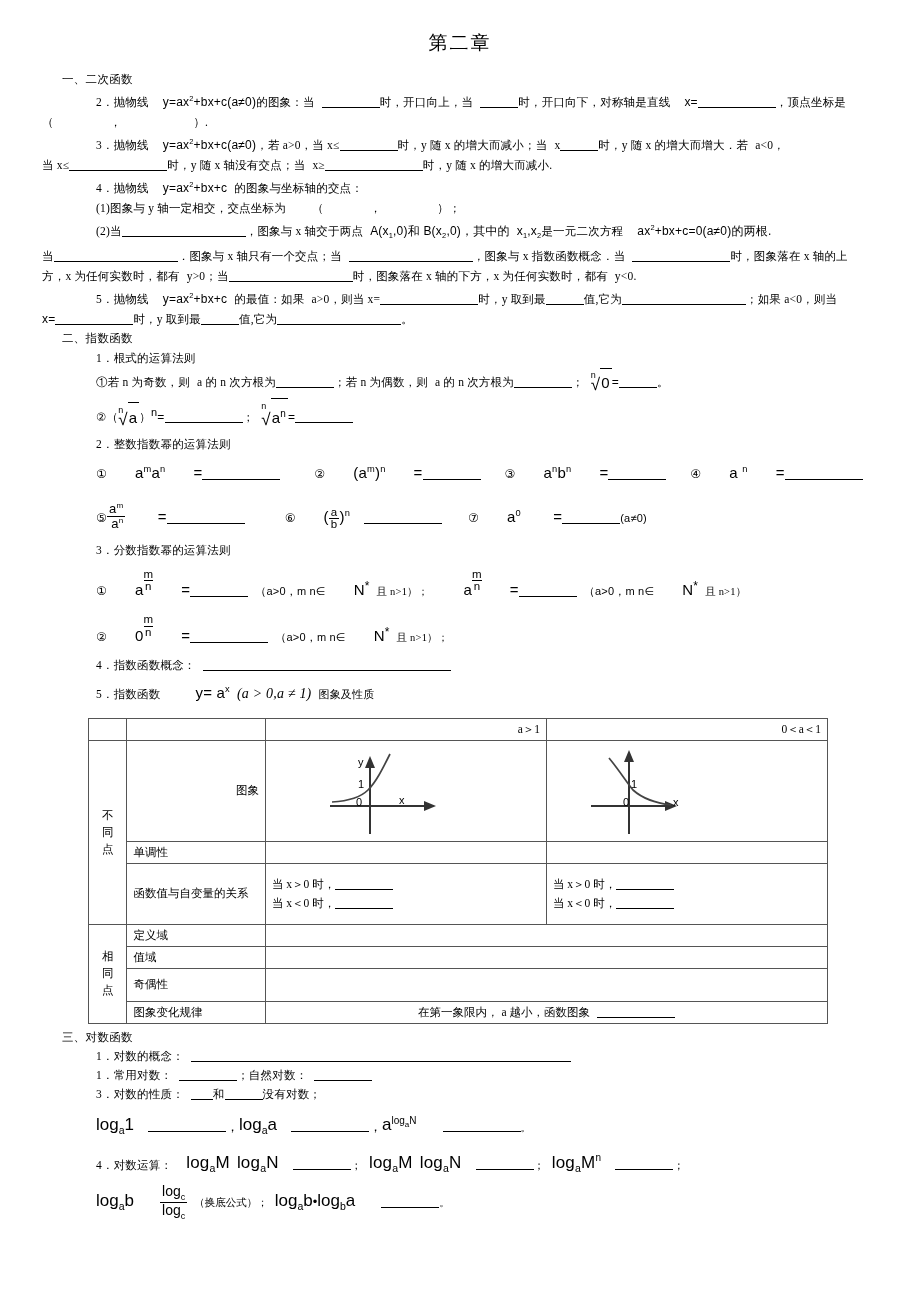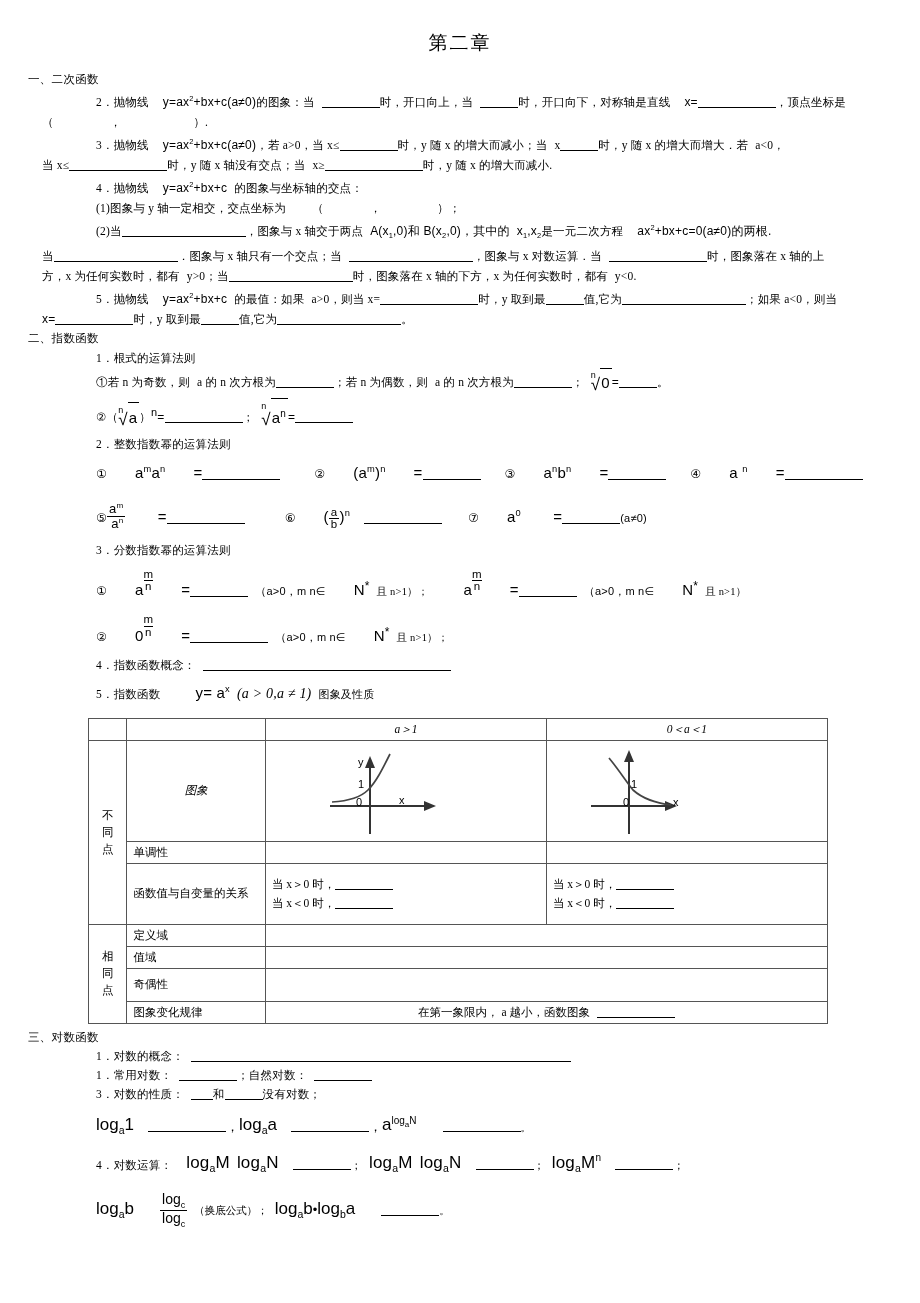--- a/index.html
+++ b/index.html
@@ -25,21 +25,21 @@
   .doc-title {
     text-align: center;
     font-size: 19px;
     letter-spacing: 2px;
     margin: 30px 0 16px 0;
     font-family: "Liberation Serif", "DejaVu Serif", serif;
   }
   
   .sec-head {
     font-size: 11.5px;
-    margin: 2px 0 2px 28px;
+    margin: 2px 0 2px 62px;
     letter-spacing: .3px;
   }
   .row {
     font-size: 11.5px;
     line-height: 20px;
     margin: 0 0 0 62px;
     letter-spacing: .2px;
     white-space: nowrap;
   }
   .row.indent { margin-left: 96px; }
@@ -103,21 +103,21 @@
     font-size: 11.5px;
   }
   .exp-table td {
     border: 1px solid #555;
     padding: 3px 6px;
     vertical-align: middle;
   }
   .col-side  { width: 28px; text-align: center; line-height: 15px; }
   .col-label { width: 146px; }
   .col-case  { width: 268px; }
-  .cell-center { text-align: center; font-style: italic; }
+  .cell-center { text-align: right; }
   .graph-cell { height: 92px; padding: 0; }
   .cond-line { display:block; line-height: 19px; }
   .rule-cell { text-align:center; }
 
   
   .log-line {
     font-family: "Liberation Sans","DejaVu Sans",sans-serif;
     font-size: 17px;
     margin-left: 96px;
     line-height: 34px;
@@ -153,21 +153,21 @@
   <div class="row indent">
     <span>4．抛物线</span><span class="gap"></span><span class="math"><span>y=ax</span><sup>2</sup><span>+bx+c</span></span><span class="gap-s"></span><span>的图象与坐标轴的交点：</span>
   </div>
   <div class="row indent">
     <span>(1)图象与 y 轴一定相交，交点坐标为</span><span class="gap-l"></span><span>（</span><span style="display:inline-block;width:46px"></span><span>，</span><span style="display:inline-block;width:56px"></span><span>）；</span>
   </div>
   <div class="row indent">
     <span>(2)当</span><span class="bl bl-xxl"></span><span>，图象与 x 轴交于两点</span><span class="gap-s"></span><span class="math"><span>A(x</span><sub>1</sub><span>,0)和 B(x</span><sub>2</sub><span>,0)，其中的</span></span><span class="gap-s"></span><span class="math"><span>x</span><sub>1</sub><span>,x</span><sub>2</sub></span><span>是一元二次方程</span><span class="gap"></span><span class="math"><span>ax</span><sup>2</sup><span>+bx+c=0(a≠0)的两根.</span></span>
   </div>
   <div class="row" style="margin-left:42px">
-    <span>当</span><span class="bl bl-xxl"></span><span>．图象与 x 轴只有一个交点；当</span><span class="gap-s"></span><span class="bl bl-xxl"></span><span>，图象与 x 对数运算．当</span><span class="gap-s"></span><span class="bl bl-xl"></span><span>时，图象落在 x 轴的上</span>
+    <span>当</span><span class="bl bl-xxl"></span><span>．图象与 x 轴只有一个交点；当</span><span class="gap-s"></span><span class="bl bl-xxl"></span><span>，图象与 x 指数函数概念．当</span><span class="gap-s"></span><span class="bl bl-xl"></span><span>时，图象落在 x 轴的上</span>
   </div>
   <div class="row" style="margin-left:42px">
     <span>方，x 为任何实数时，都有</span><span class="gap-s"></span><span>y&gt;0；当</span><span class="bl bl-xxl"></span><span>时，图象落在 x 轴的下方，x 为任何实数时，都有</span><span class="gap-s"></span><span>y&lt;0.</span>
   </div>
 
   <div class="row indent">
     <span>5．抛物线</span><span class="gap"></span><span class="math"><span>y=ax</span><sup>2</sup><span>+bx+c</span></span><span class="gap-s"></span><span>的最值：如果</span><span class="gap-s"></span><span>a&gt;0，则当 x=</span><span class="bl bl-xl"></span><span>时，y 取到最</span><span class="bl bl-s"></span><span>值,它为</span><span class="bl bl-xxl"></span><span>；如果 a&lt;0，则当</span>
   </div>
   <div class="row" style="margin-left:42px">
     <span class="math">x=</span><span class="bl bl-l"></span><span>时，y 取到最</span><span class="bl bl-s"></span><span>值,它为</span><span class="bl bl-xxl"></span><span>。</span>
@@ -310,17 +310,17 @@
   </div>
 
   <div class="log-line">
     <span class="logsym"><span>log</span><sub>a</sub><span>1</span></span><span class="gap"></span><span class="bl bl-l"></span><span style="font-size:13px">，</span><span class="logsym"><span>log</span><sub>a</sub><span>a</span></span><span class="gap"></span><span class="bl bl-l"></span><span style="font-size:13px">，</span><span class="logsym"><span>a</span><sup style="font-size:10px"><span>log</span><sub style="font-size:8px">a</sub><span>N</span></sup></span><span class="gap-l"></span><span class="bl bl-l"></span><span class="cjk-note">。</span>
   </div>
 
   <div class="row indent" style="line-height:30px;margin-top:-4px">
     <span style="font-size:11.5px">4．对数运算：</span><span class="gap"></span><span class="logsym" style="font-size:17px"><span>log</span><sub>a</sub><span>M</span></span><span class="gap-s"></span><span class="logsym" style="font-size:17px"><span>log</span><sub>a</sub><span>N</span></span><span class="gap"></span><span class="bl bl-m"></span><span style="font-size:11px">；</span><span class="gap-s"></span><span class="logsym" style="font-size:17px"><span>log</span><sub>a</sub><span>M</span></span><span class="gap-s"></span><span class="logsym" style="font-size:17px"><span>log</span><sub>a</sub><span>N</span></span><span class="gap"></span><span class="bl bl-m"></span><span style="font-size:11px">；</span><span class="gap-s"></span><span class="logsym" style="font-size:17px"><span>log</span><sub>a</sub><span>M</span><sup style="font-size:10px">n</sup></span><span class="gap"></span><span class="bl bl-m"></span><span style="font-size:11px">；</span>
   </div>
 
-  <div class="log-line" style="margin-top:8px">
+  <div class="log-line" style="">
     <span class="logsym"><span>log</span><sub>a</sub><span>b</span></span><span class="gap-l"></span><span class="frac" style="font-size:14px;vertical-align:-9px"><span class="num"><span>log</span><sub style="font-size:9px">c</sub></span><span class="den"><span>log</span><sub style="font-size:9px">c</sub></span></span><span class="gap-s"></span><span class="cjk-note">（换底公式）；</span><span class="gap-s"></span><span class="logsym"><span>log</span><sub>a</sub><span>b</span><span style="font-size:13px">•</span><span>log</span><sub>b</sub><span>a</span></span><span class="gap-l"></span><span class="bl bl-m"></span><span class="cjk-note">。</span>
   </div>
 
 </div>
 
 </body></html>

